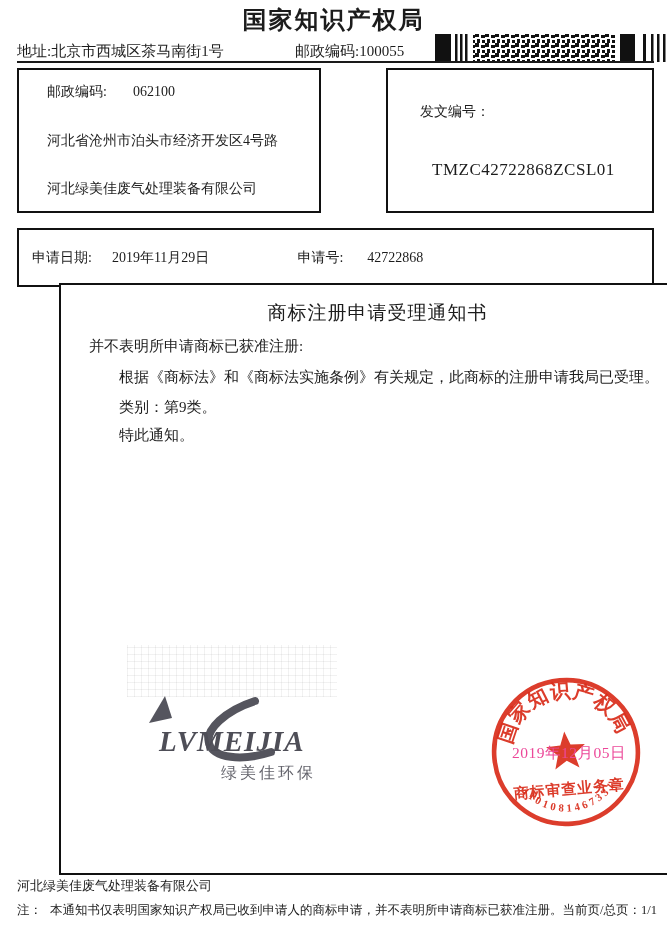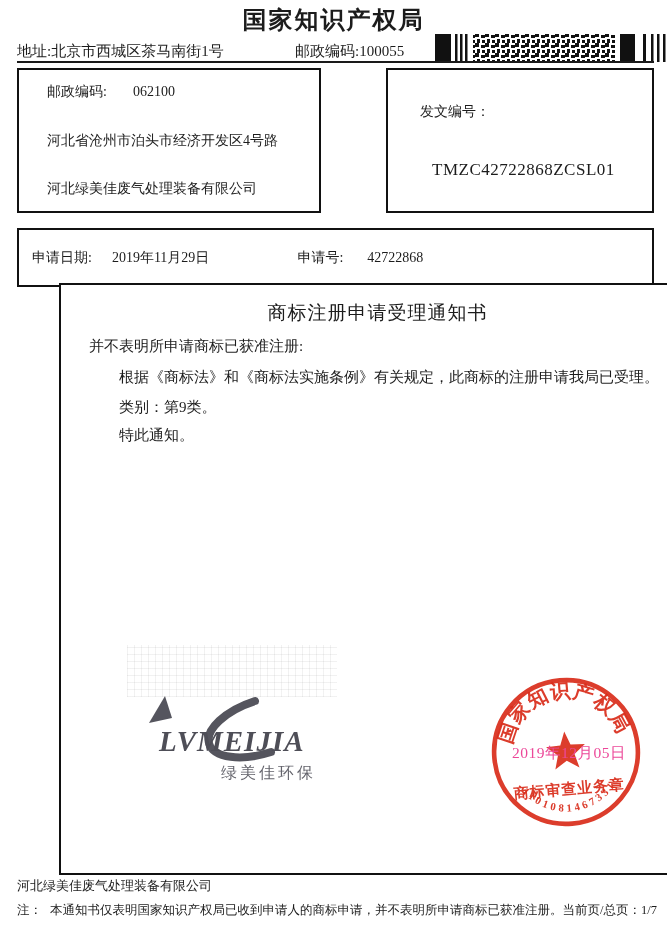--- a/index.html
+++ b/index.html
@@ -156,16 +156,16 @@
       </svg>
       <div class="seal-date">2019年12月05日</div>
     </div>
   </div>
 
   <div class="agency-line">河北绿美佳废气处理装备有限公司</div>
   <div class="note-row">
     <span class="note-left">
       <span class="note-label">注：</span><span>本通知书仅表明国家知识产权局已收到申请人的商标申请，并不表明所申请商标已获准注册。</span>
     </span>
-    <span class="page-indicator">当前页/总页：1/7</span>
+    <span class="page-indicator">当前页/总页：1/1</span>
   </div>
 
 </div>
 
 </body></html>

